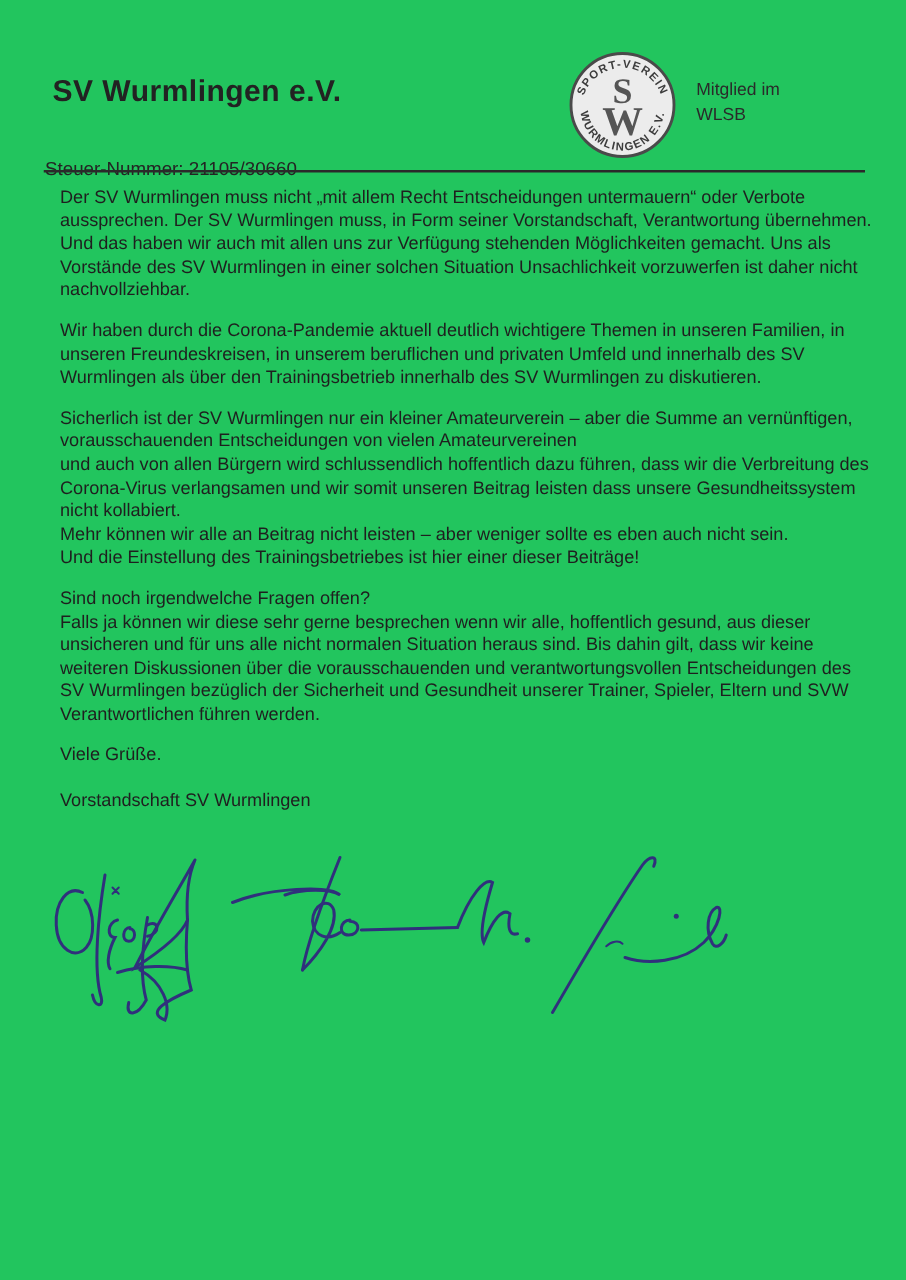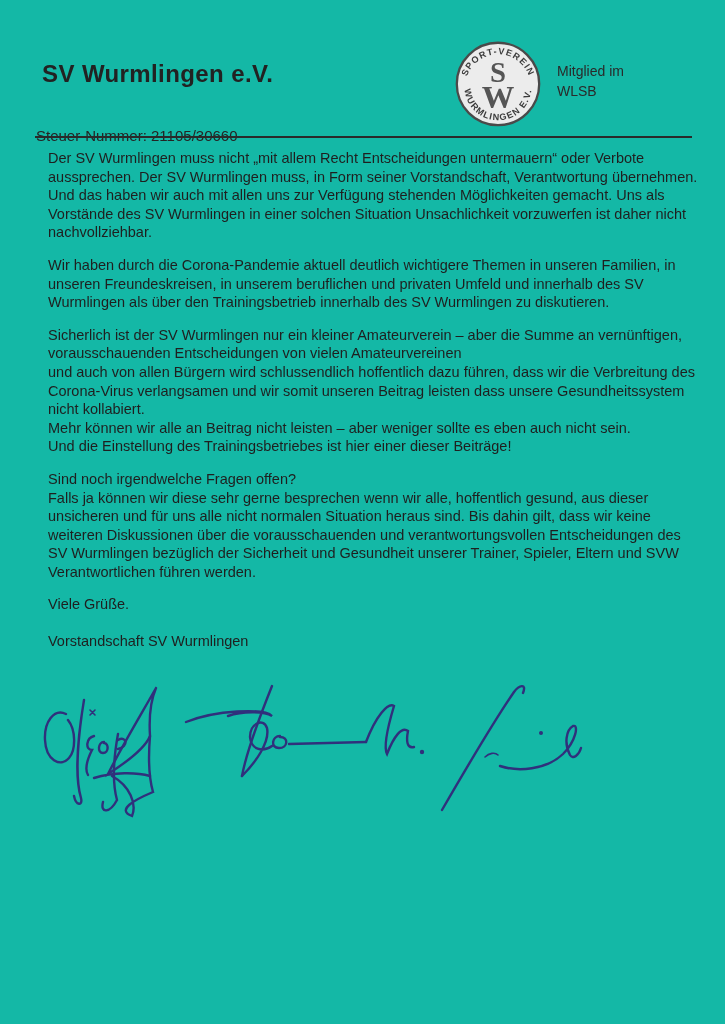--- a/index.html
+++ b/index.html
@@ -1,20 +1,20 @@
 <!DOCTYPE html>
 <html lang="de"><head>
 <meta charset="utf-8">
 <style>
   html,body{margin:0;padding:0;background:#e9e9e9;}
   .page{
     position:relative;
     width:725px;height:1024px;
     margin:0 auto;
-    background:#14b8a6;
+    background:#22c55e;
     font-family:"Liberation Sans", sans-serif;
     color:#1e1e1e;
     overflow:hidden;
   }
   
   .org-name{
     position:absolute;left:42px;top:60px;
     font-size:24px;font-weight:bold;letter-spacing:.4px;color:#222;
   }
   .org-subtitle{

